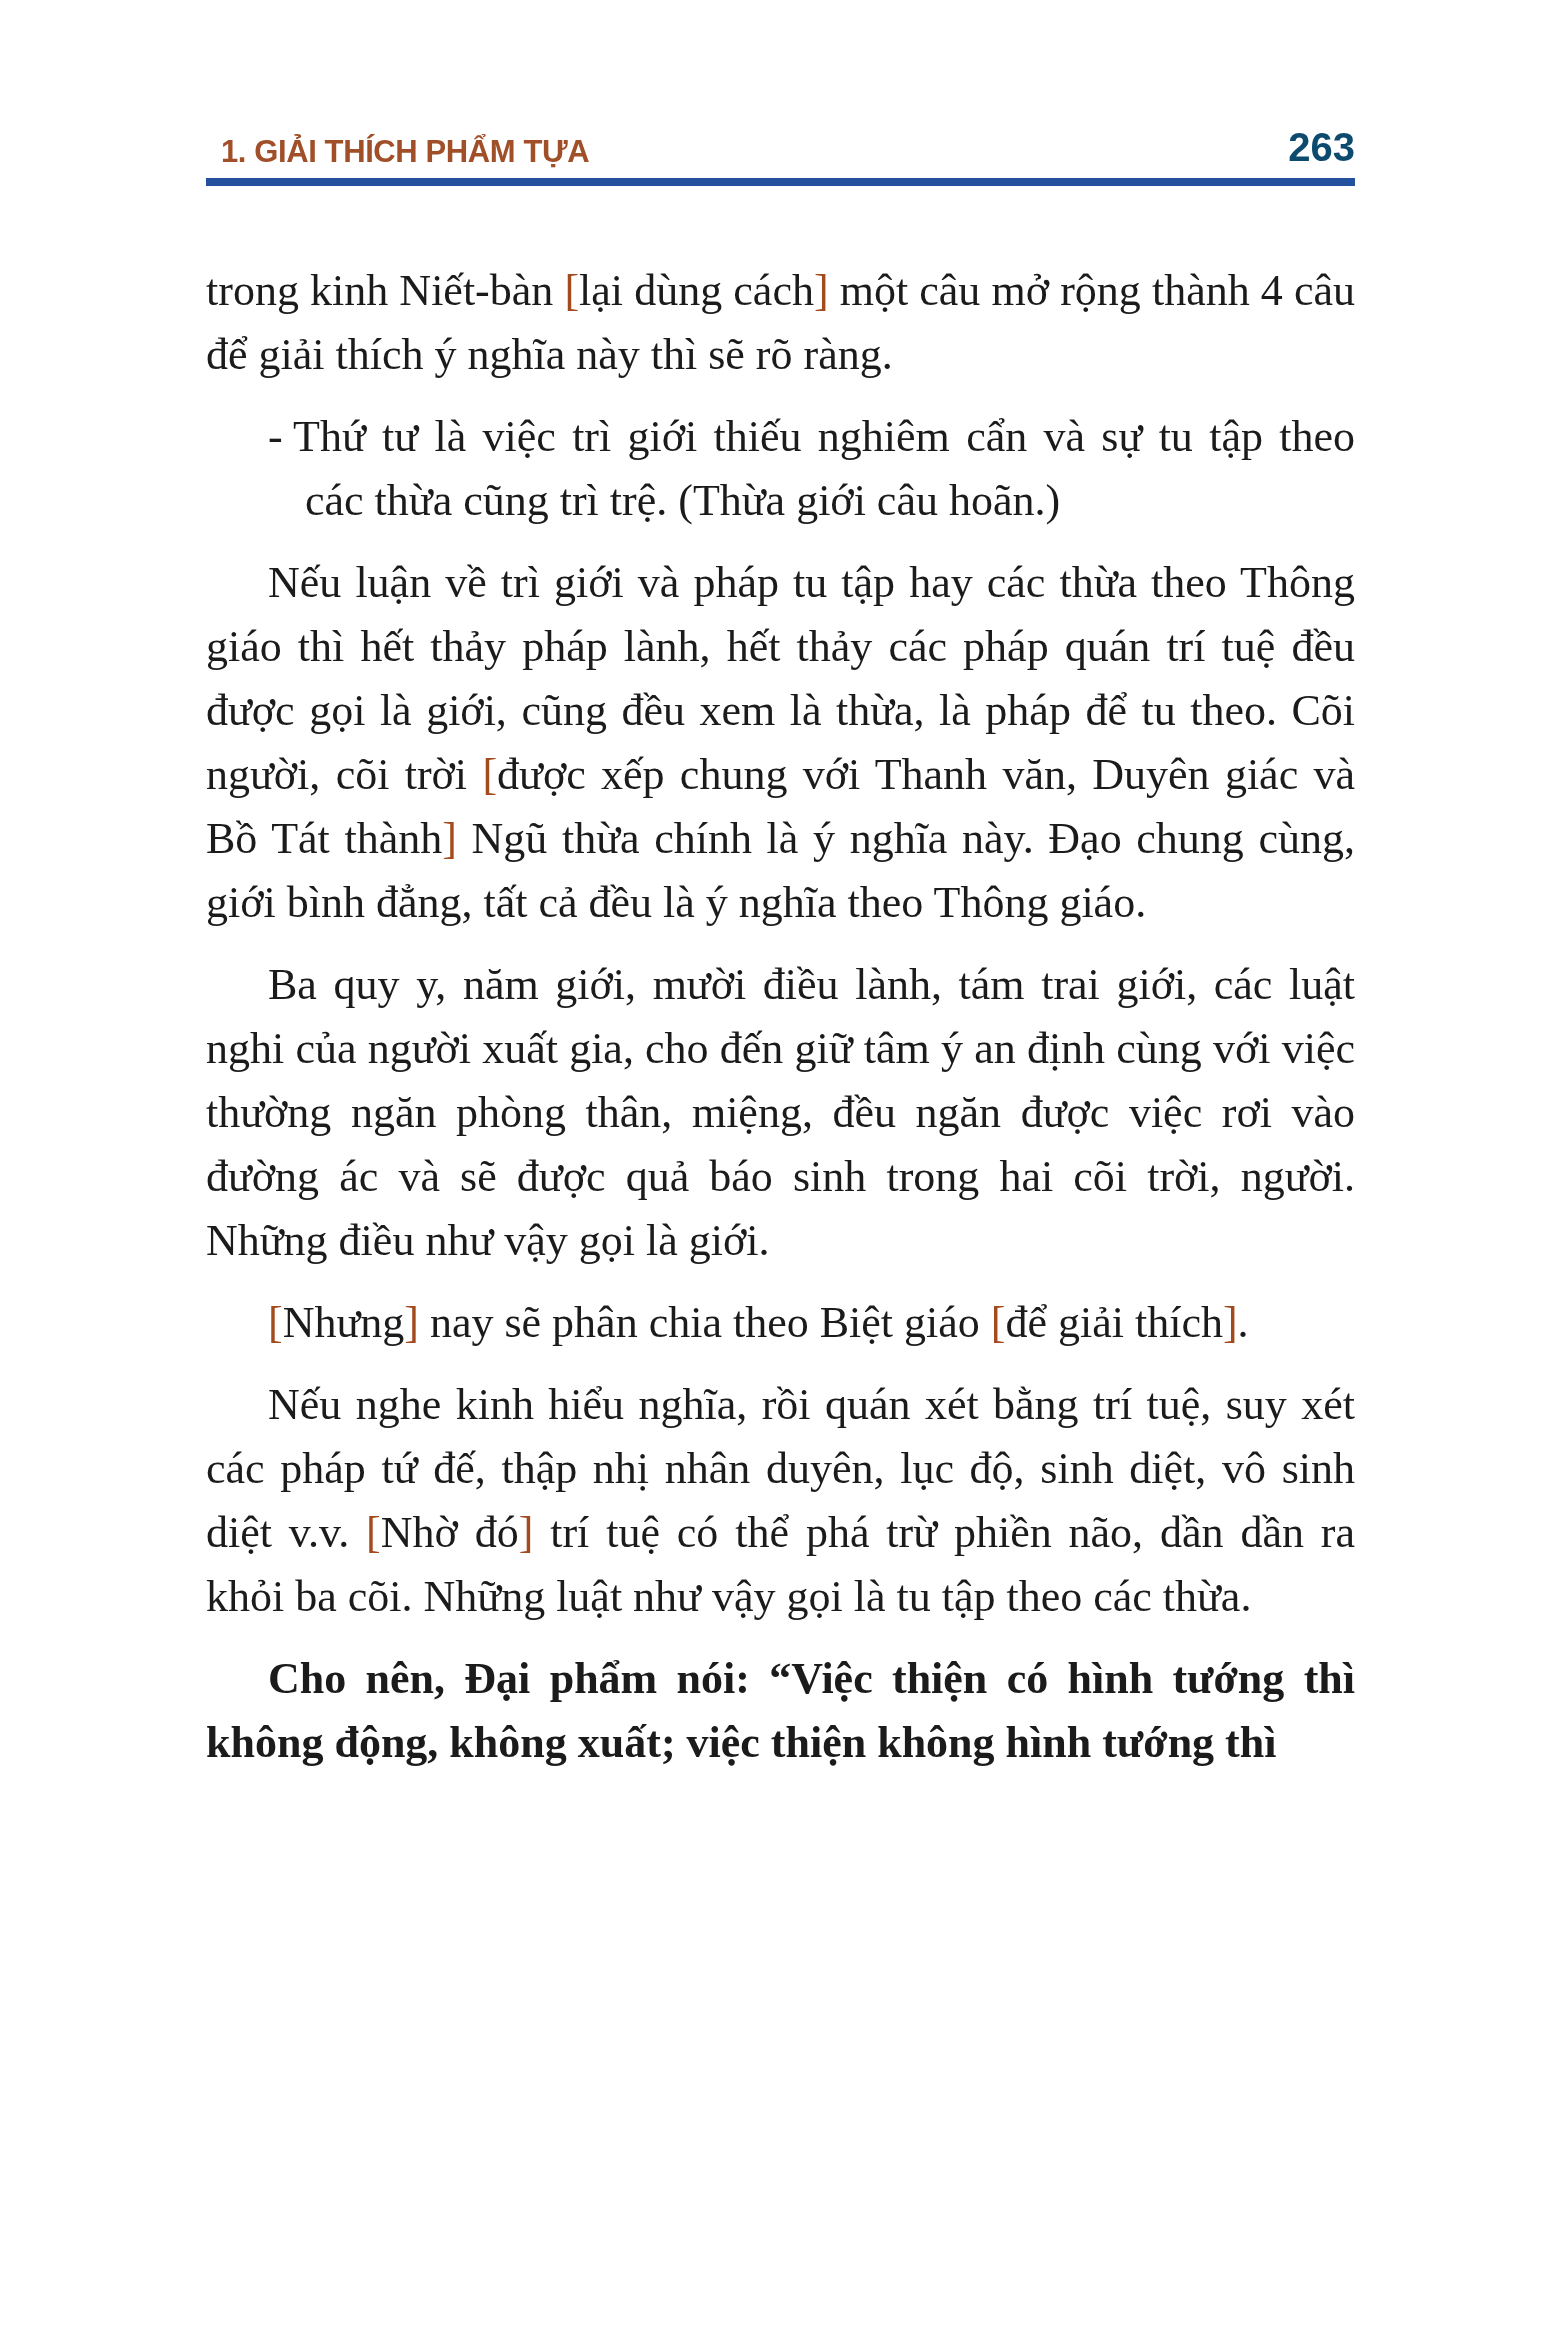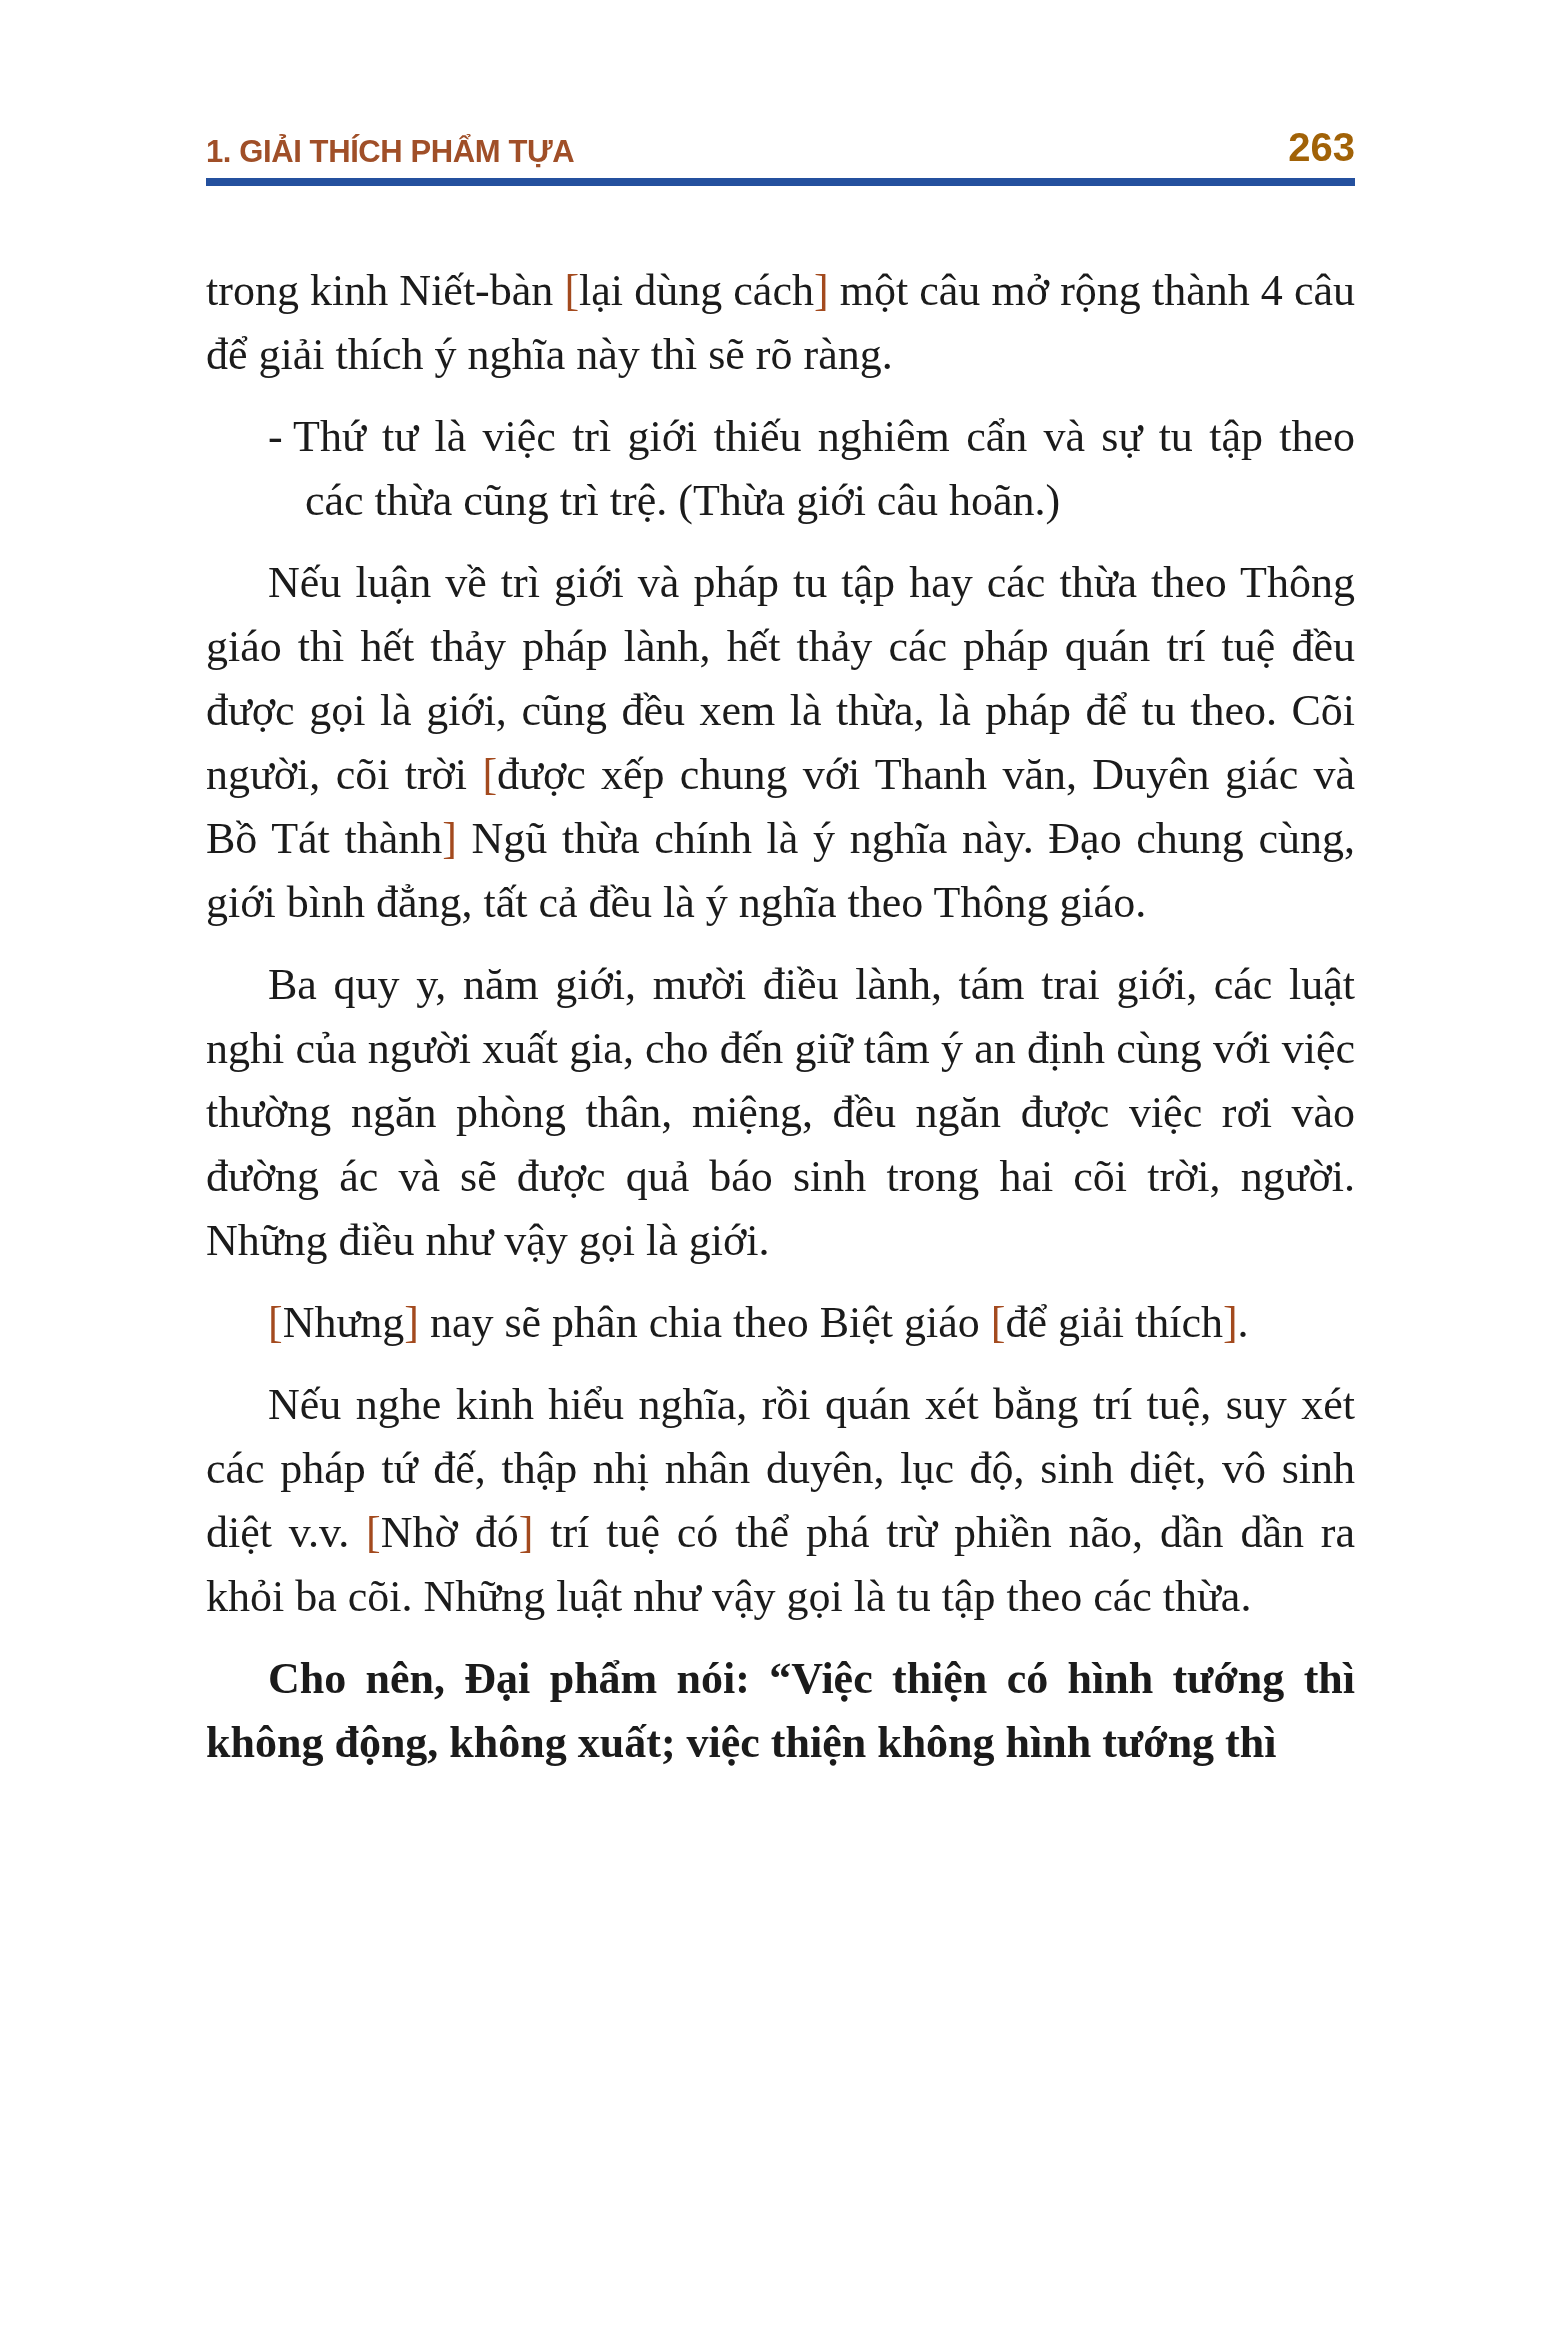--- a/index.html
+++ b/index.html
@@ -27,26 +27,27 @@
     align-items: flex-end;
     padding-top: 127px;
   }
   .header-title {
     font-family: "Liberation Sans", sans-serif;
     font-weight: bold;
     font-size: 31px;
     letter-spacing: -0.4px;
     color: var(--header_text);
     line-height: 1;
+    margin-left: 15px;
   }
   .page-number {
     font-family: "Liberation Sans", sans-serif;
     font-weight: bold;
     font-size: 40px;
-    color: #a16207;
+    color: #0c4a6e;
     line-height: 1;
   }
   .rule {
     margin-top: 11.3px;
     height: 7.8px;
     background: var(--rule);
   }
   .content {
     margin-top: 73px;
     font-size: 44px;

